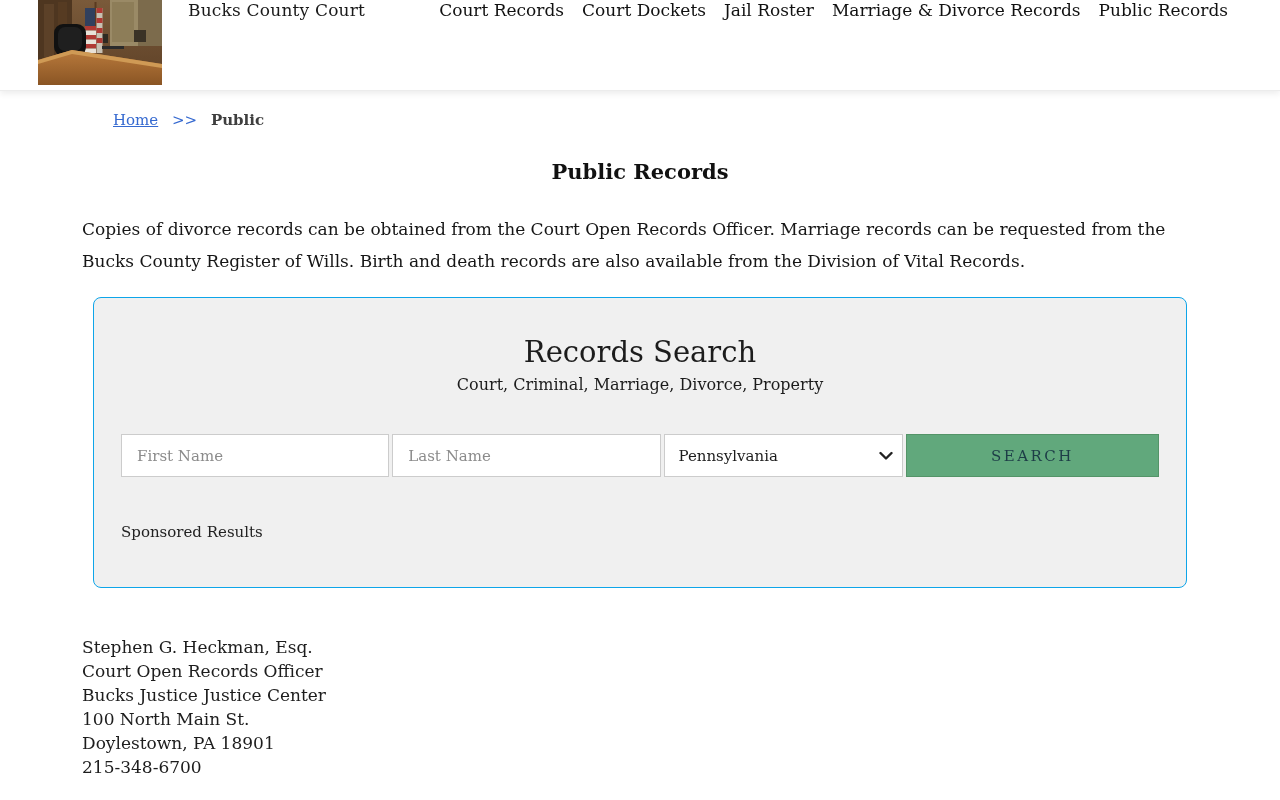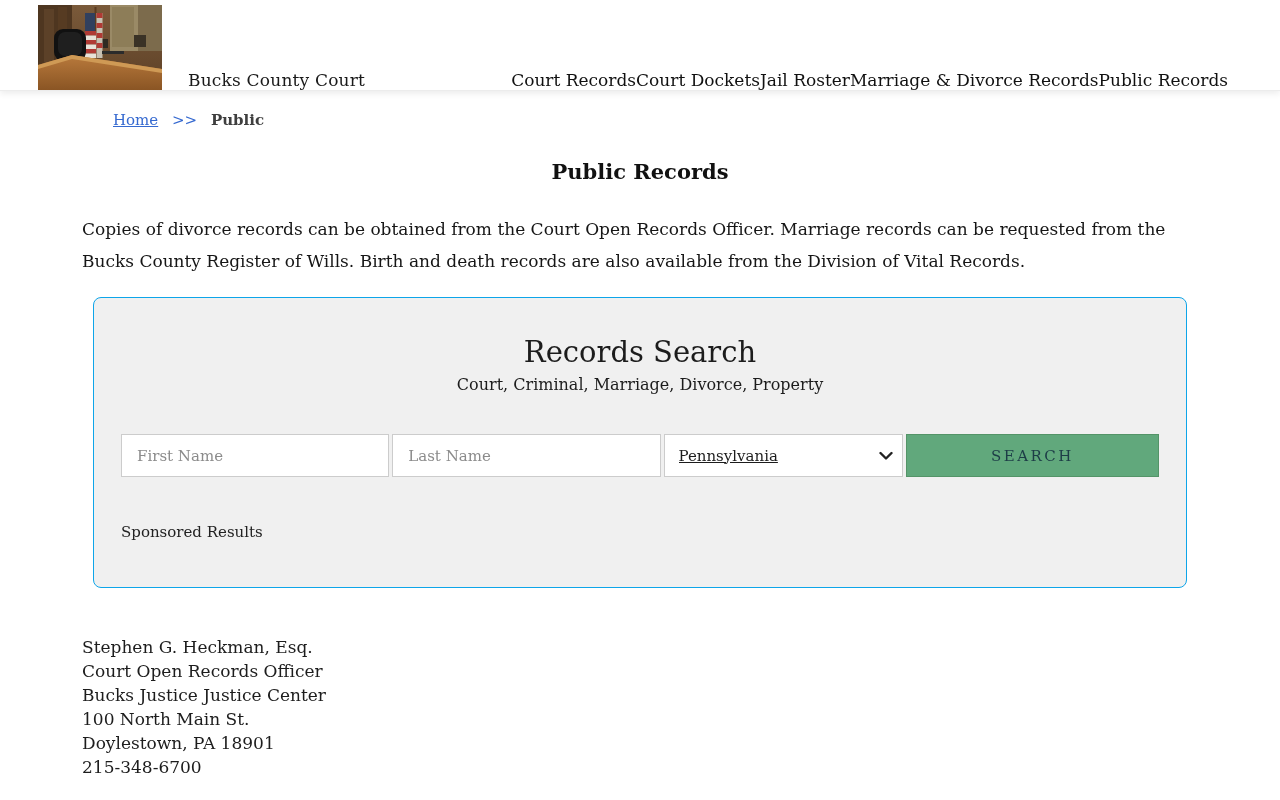--- a/index.html
+++ b/index.html
@@ -6,21 +6,21 @@
   body {
     margin: 0;
     width: 1280px;
     background: #ffffff;
     color: #151515;
     font-family: "DejaVu Serif", serif;
   }
   
   .site-header {
     display: flex;
-    align-items: flex-end;
+    align-items: flex-start;
     height: 90px;
     background: #ffffff;
     border-bottom: 1px solid #ececec;
     box-shadow: 0 3px 6px rgba(0,0,0,0.07);
     position: relative;
     z-index: 2;
   }
   .logo {
     width: 124px; height: 85px;
     margin-left: 38px;
@@ -32,20 +32,21 @@
     margin-left: 26px;
     font-size: 17px;
     letter-spacing: 0.2px;
     color: #1a1a1a;
     white-space: nowrap;
   }
   .main-nav {
     margin-left: auto;
     margin-right: 52px;
     display: flex;
+    gap: 18px;
     font-size: 17px;
   }
   .main-nav a {
     color: #111111;
     text-decoration: none;
     white-space: nowrap;
     cursor: pointer;
   }
   
   .container { width: 1116px; margin: 0 auto; }
@@ -124,21 +125,20 @@
     border-radius: 0;
     background: #ffffff;
     padding: 0 34px 0 14px;
     font-size: 15px;
     font-family: inherit;
     color: #1c1c1c;
     -webkit-appearance: none;
     appearance: none;
     outline: none;
     cursor: pointer;
-    text-decoration: underline;
   }
   .select-wrap .chev {
     position: absolute;
     right: 10px; top: 50%;
     transform: translateY(-50%);
     pointer-events: none;
     display: flex;
   }
   .search-btn {
     height: 43px;

